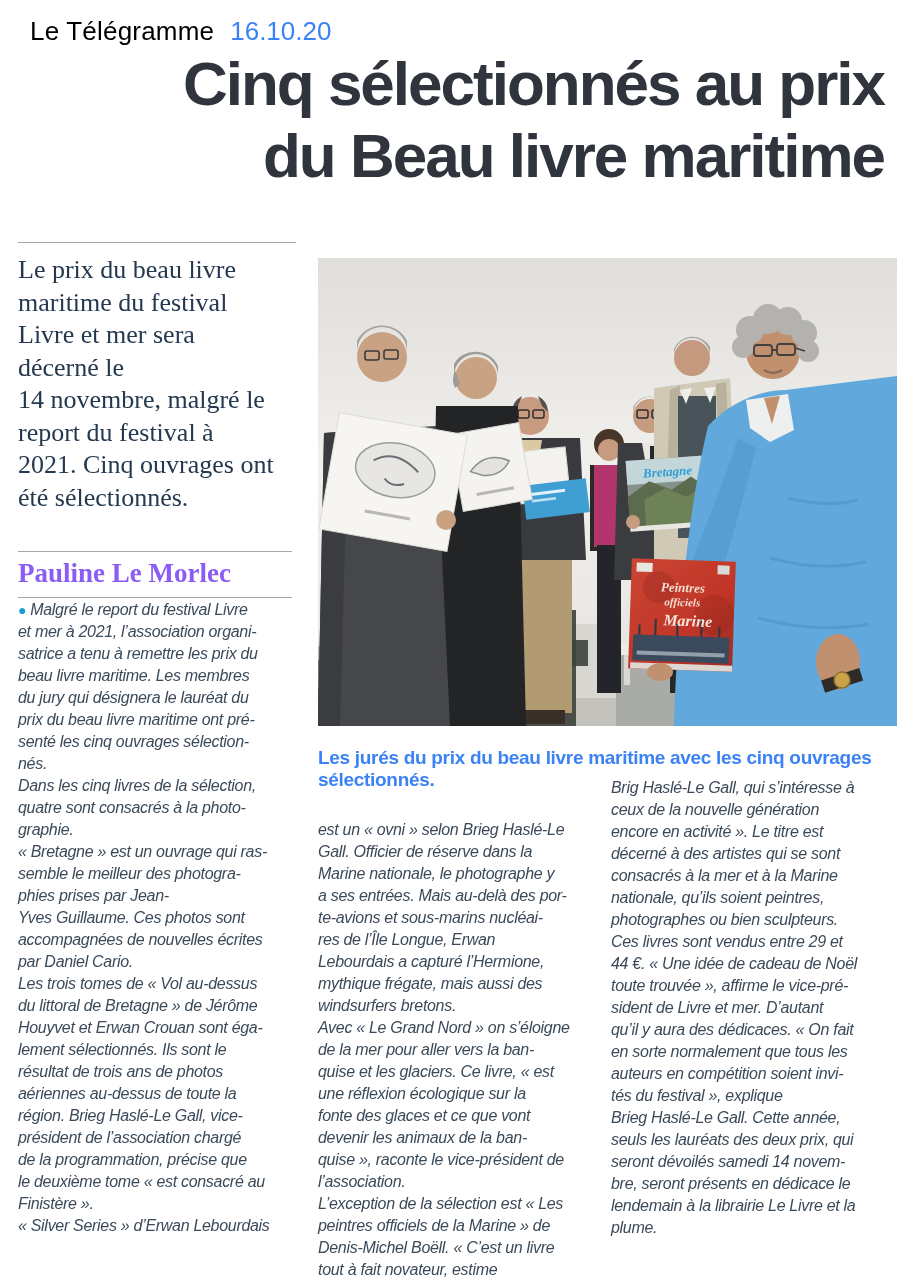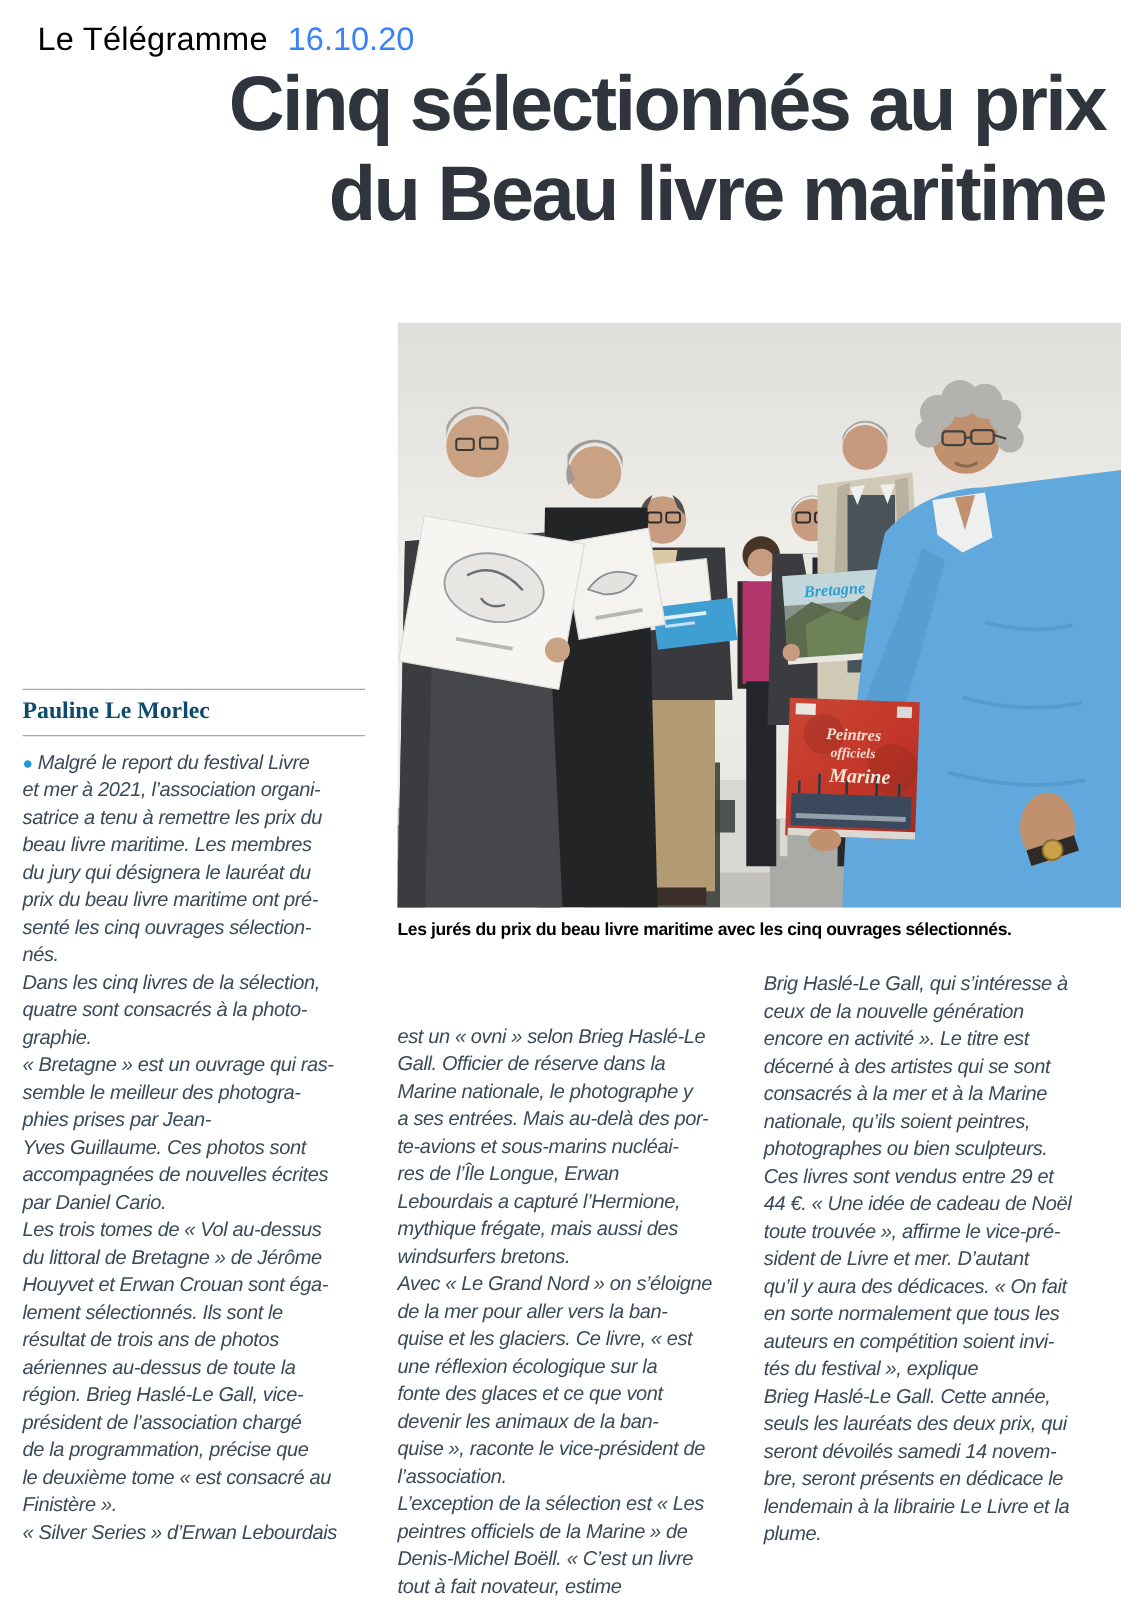--- a/index.html
+++ b/index.html
@@ -26,50 +26,58 @@
     font-size:26px;line-height:1.25;color:#24384f;white-space:pre-line;
   }
 
   .byline-block{
     position:absolute;left:18px;top:551px;width:274px;
     border-top:1px solid #a8a8a8;border-bottom:1px solid #a8a8a8;
     padding:6px 0 8px;
   }
   .byline{
     font-family:"Liberation Serif","DejaVu Serif",serif;
-    font-weight:bold;font-size:19px;color:#0c4a6e;margin:0;
+    font-weight:bold;font-size:27px;color:#8b5cf6;margin:0;
   }
 
   .col{position:absolute;font-size:16px;line-height:22px;color:#3b4a59;letter-spacing:-.3px;font-style:italic;}
   .col p{margin:0;}
   .col p span.ptext{white-space:pre-line;}
   #col1{left:18px;top:599px;width:286px;}
   #col2{left:318px;top:819px;width:286px;}
   #col3{left:611px;top:777px;width:286px;}
   .bullet{color:#1d9ad6;font-size:14px;margin-right:4px;}
 
   figure.photo{position:absolute;left:318px;top:258px;width:579px;margin:0;}
   figure.photo svg{display:block;}
   figcaption{
-    margin-top:9px;font-weight:bold;font-size:14px;letter-spacing:-.3px;color:#000000;
+    margin-top:21px;font-weight:bold;font-size:19px;letter-spacing:-.3px;color:#3b82f6;
   }
   .svgtxt{font-family:"Liberation Serif","DejaVu Serif",serif;font-style:italic;font-weight:bold;}
 </style>
 </head>
 <body>
 
 <div class="page">
 
   <header class="masthead">
     <span class="brand">Le Télégramme</span><span class="date">16.10.20</span>
   </header>
 
   <h1 class="headline">Cinq sélectionnés au prix
 du Beau livre maritime</h1>
 
+  <div class="standfirst">Le prix du beau livre
+maritime du festival
+Livre et mer sera
+décerné le
+14 novembre, malgré le
+report du festival à
+2021. Cinq ouvrages ont
+été sélectionnés.</div>
 
   <div class="byline-block">
     <p class="byline">Pauline Le Morlec</p>
   </div>
 
   <div class="col" id="col1">
     <p><span class="bullet">●</span><span class="ptext">Malgré le report du festival Livre
 et mer à 2021, l’association organi-
 satrice a tenu à remettre les prix du
 beau livre maritime. Les membres

